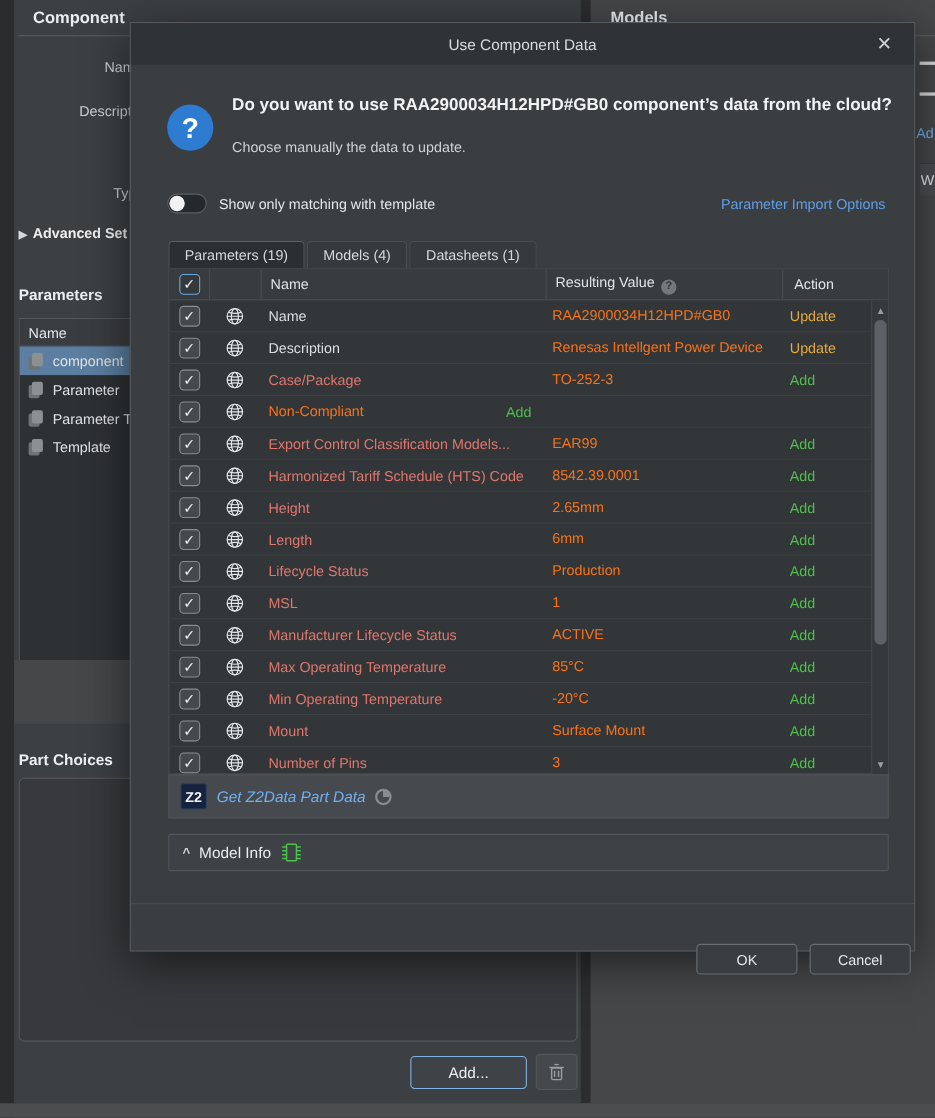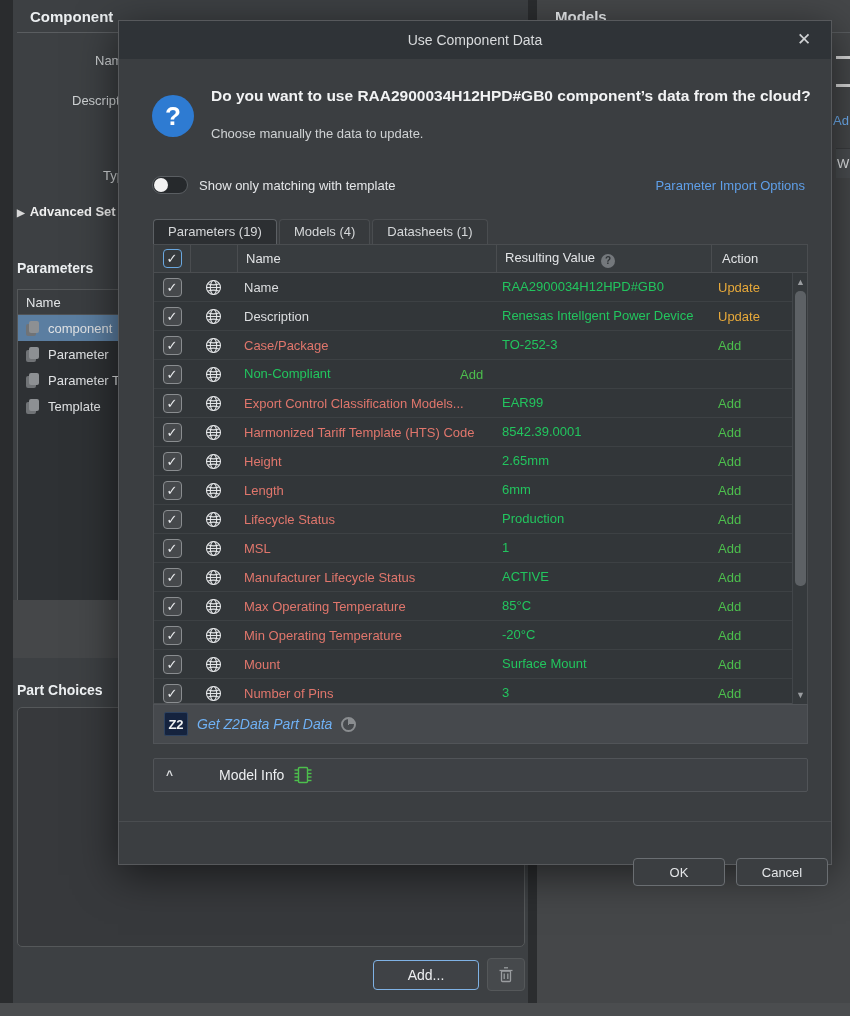--- a/index.html
+++ b/index.html
@@ -86,21 +86,21 @@
   #thead { height:28px; background:#383c3f; border-bottom:1px solid #4a4d50;
     display:flex; align-items:center; color:#e2e4e6; }
   .col-check { flex:0 0 36px; display:flex; justify-content:center; }
   .col-globe { flex:0 0 46px; display:flex; justify-content:center; }
   .col-name  { flex:0 0 258px; padding-left:8px; }
   .col-value { flex:0 0 214px; padding-left:8px; }
   .col-action{ flex:1 1 auto; padding-left:10px; }
   .vsep { width:1px; align-self:stretch; background:#4a4d50; }
   #tbody { height:431px; overflow:hidden; position:relative; }
   .trow { display:flex; align-items:center; min-height:29px; border-bottom:1px solid #3d4144; }
-  .trow .col-value { color:#22c55e; padding:3px 0 3px 8px; line-height:1.25; }
+  .trow .col-value { color:#f97316; padding:3px 0 3px 8px; line-height:1.25; }
   .name-add { color:#e0766c; }
   .name-plain { color:#dcdee0; }
   .action-update { color:#e7a93a; }
   .action-add { color:#4dbf4d; }
   .checkbox { width:19px; height:19px; border-radius:4px; background:#46494c;
     border:1px solid #8a8d90; color:#eceef0; font-size:13px; line-height:17px; text-align:center; }
   .checkbox.header { background:#35393c; border-color:#6aa8e0; }
   .help-icon { display:inline-block; width:14px; height:14px; border-radius:50%; background:#74787c;
     color:#2f3336; font-size:10px; font-weight:bold; text-align:center; line-height:14px; margin-left:6px; vertical-align:-2px; }
 
@@ -115,21 +115,21 @@
     border:1px solid #515458; display:flex; align-items:center; padding-left:10px; gap:9px; }
   #z2-logo { width:24px; height:24px; background:#15233e; border:1px solid #2e425f; border-radius:2px;
     color:#f2f3f4; font-weight:bold; font-size:13px; display:flex; align-items:center; justify-content:center; }
   #z2-label { color:#6fb1f5; font-size:14px;font-style:italic; }
   .pie-icon { width:15px; height:15px; border-radius:50%; border:2px solid #8a8d90;
     background:conic-gradient(#8a8d90 0 90deg, transparent 90deg 360deg); }
 
   #model-info-bar { position:absolute; left:34px; top:737px; width:655px; height:34px; background:#3e4145;
     border:1px solid #515458; border-radius:2px; display:flex; align-items:center; padding-left:12px; gap:8px; }
   #model-info-chevron { color:#d8dadc; font-size:12px; font-weight:bold; }
-  #model-info-label { color:#eceef0; font-size:14px;margin-left:38px; }
+  #model-info-label { color:#eceef0; font-size:14px; }
 
   #dialog-footer-line { position:absolute; left:0; top:800px; width:100%; height:1px; background:#4a4d50; }
   .dlg-btn { position:absolute; top:837px; width:92px; height:28px; background:#3b3e41;
     border:1px solid #6a6e72; border-radius:4px; color:#e4e6e8; font-size:13px;
     display:flex; align-items:center; justify-content:center; }
   #ok-button { left:514px; } #cancel-button { left:617px; }
 
   svg { display:block; }
 </style>
 </head>
@@ -351,21 +351,21 @@
             <svg width="17" height="17" viewBox="0 0 17 17">
               <g fill="none" stroke="#e4e6e8" stroke-width="1.1">
                 <circle cx="8.5" cy="8.5" r="7"></circle>
                 <ellipse cx="8.5" cy="8.5" rx="3.2" ry="7"></ellipse>
                 <line x1="1.5" y1="8.5" x2="15.5" y2="8.5"></line>
                 <path d="M2.5 4.7 Q8.5 7 14.5 4.7"></path>
                 <path d="M2.5 12.3 Q8.5 10 14.5 12.3"></path>
               </g>
             </svg>
           </div>
-          <div class="col-name name-add">Harmonized Tariff Template (HTS) Code</div>
+          <div class="col-name name-add">Harmonized Tariff Schedule (HTS) Code</div>
           <div class="col-value">8542.39.0001</div>
           <div class="col-action action-add">Add</div>
         </div>
         <div class="trow">
           <div class="col-check">
             <div class="checkbox">✓</div>
           </div>
           <div class="col-globe">
             <svg width="17" height="17" viewBox="0 0 17 17">
               <g fill="none" stroke="#e4e6e8" stroke-width="1.1">

